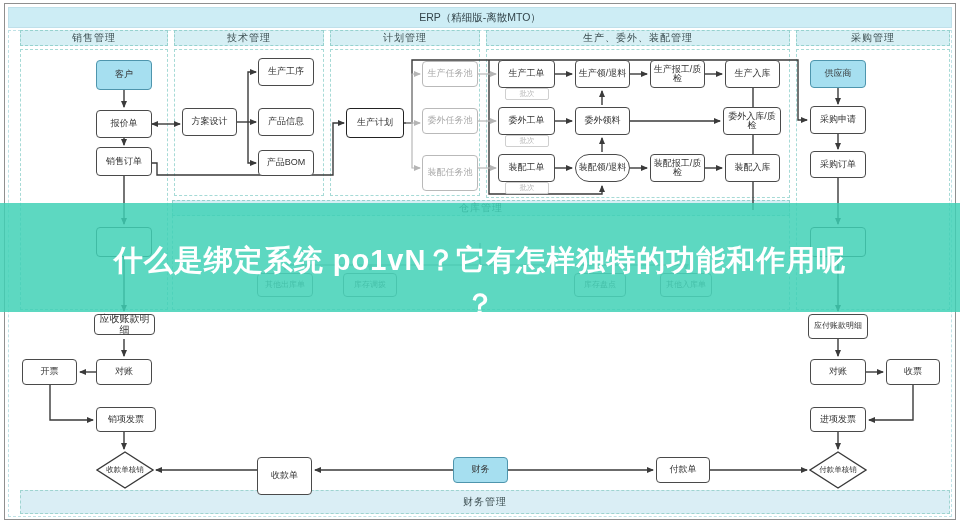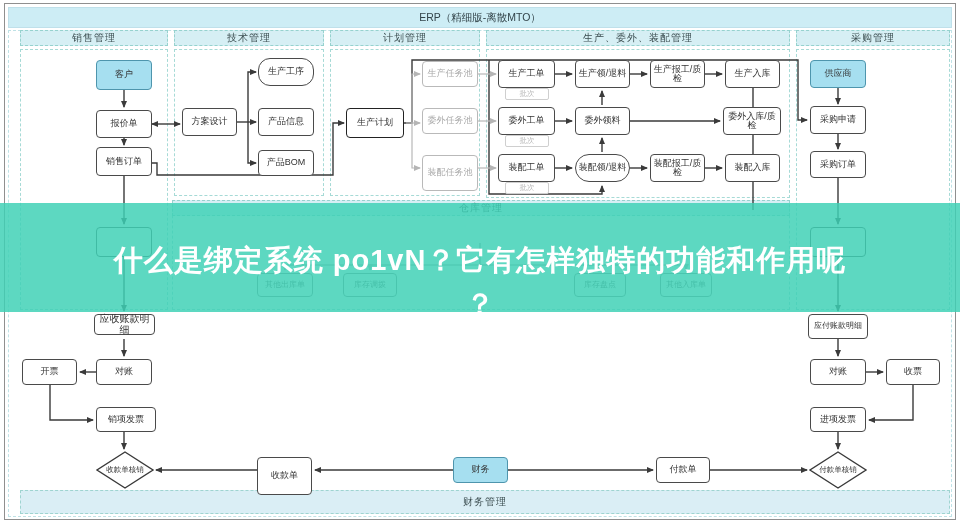--- a/index.html
+++ b/index.html
@@ -123,21 +123,21 @@
       <polygon points="838,452 866,470 838,488 810,470"></polygon>
     </g>
   </svg>
 
   <div class="n accent" style="left:96px;top:60px;width:56px;height:30px;">客户</div>
   <div class="n" style="left:96px;top:110px;width:56px;height:28px;">报价单</div>
   <div class="n" style="left:96px;top:147px;width:56px;height:29px;">销售订单</div>
   <div class="n" style="left:96px;top:227px;width:56px;height:30px;"></div>
 
   <div class="n" style="left:182px;top:108px;width:55px;height:28px;">方案设计</div>
-  <div class="n" style="left:258px;top:58px;width:56px;height:28px;border-radius:12px;">生产工序</div>
+  <div class="n" style="left:258px;top:58px;width:56px;height:28px;">生产工序</div>
   <div class="n" style="left:258px;top:108px;width:56px;height:28px;">产品信息</div>
   <div class="n" style="left:258px;top:150px;width:56px;height:26px;">产品BOM</div>
 
   <div class="n plan" style="left:346px;top:108px;width:58px;height:30px;">生产计划</div>
   <div class="n ghost" style="left:422px;top:61px;width:56px;height:26px;">生产任务池</div>
   <div class="n ghost" style="left:422px;top:108px;width:56px;height:26px;">委外任务池</div>
   <div class="n ghost" style="left:422px;top:155px;width:56px;height:36px;">装配任务池</div>
 
   <div class="n" style="left:498px;top:60px;width:57px;height:28px;">生产工单</div>
   <div class="n tag" style="left:505px;top:88px;width:44px;height:12px;">批次</div>

